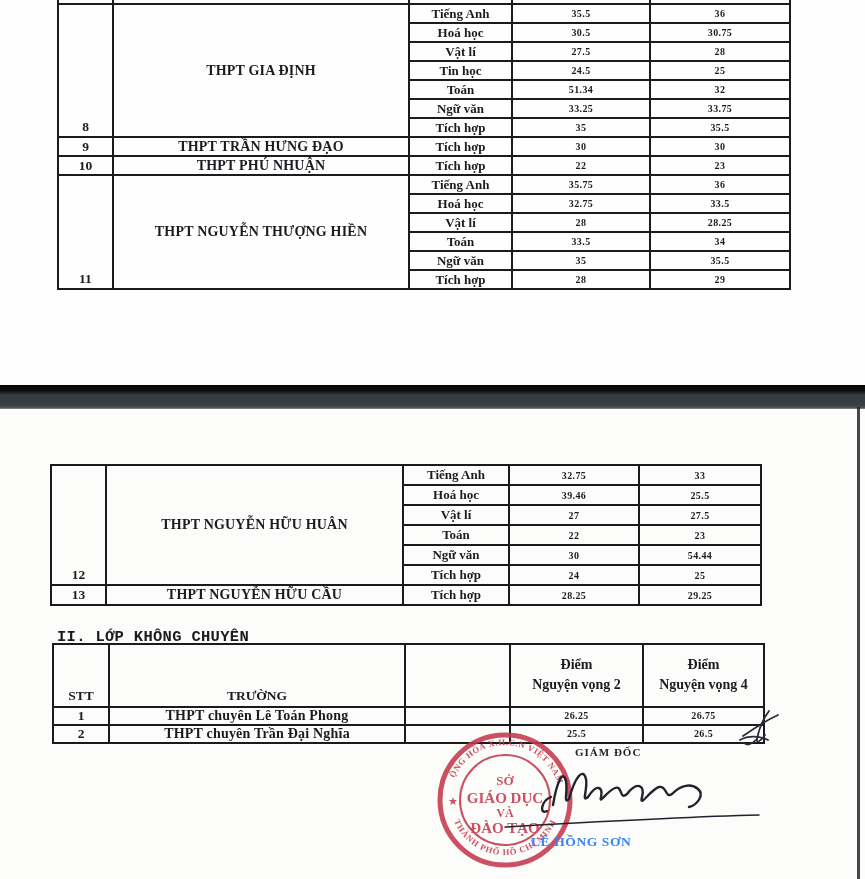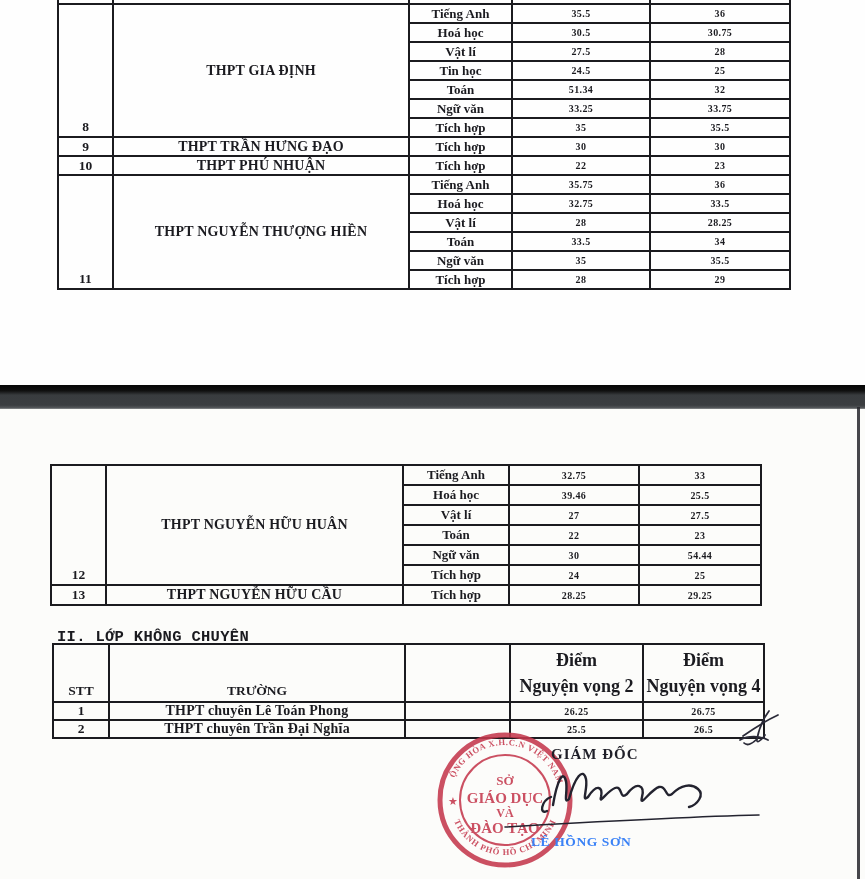--- a/index.html
+++ b/index.html
@@ -31,30 +31,30 @@
   .t1 td{height:17px;}
   .t2 td{height:18px;}
   .t3 td.data{height:15px;}
   tr.partial td{height:3px;border-top:none;}
   table.t1{border-top:none;}
   .c-sub{font-size:13px;margin-top:36px;}
   .c-score{font-size:10px;letter-spacing:.4px;}
   .c-school{font-size:14px;letter-spacing:.2px;}
   .c-stt{font-size:13.5px;}
   .vab{vertical-align:bottom !important;padding-bottom:1px !important;}
-  .c-head{font-size:18px;line-height:1.45;padding:2px 0 !important;}
+  .c-head{font-size:14px;line-height:1.45;padding:10px 0 !important;}
   .c-head-bottom{vertical-align:bottom !important;padding-bottom:2px !important;font-size:13.5px;font-family:Liberation Serif, serif;}
 
   
   .sec-heading{
     left:57px;top:628px;font-size:15.5px;font-weight:bold;letter-spacing:.3px;color:#1a1a1f;font-family:Liberation Mono, monospace;
   }
 
   
-  .sig-title{left:551px;top:746px;font-size:15px;font-weight:bold;letter-spacing:1px;color:#1f1f28;}
+  .sig-title{left:575px;top:746px;font-size:11px;font-weight:bold;letter-spacing:1px;color:#1f1f28;}
   .sig-name{left:531px;top:834px;font-size:13.5px;font-weight:bold;letter-spacing:.6px;color:#3b82f6;}
 </style>
 </head>
 <body>
 
 <div class="abs page1"></div>
 
 <table class="abs scoretbl t1" style="left:57px;top:0;width:732px;">
   <colgroup>
       <col style="width:55px">

